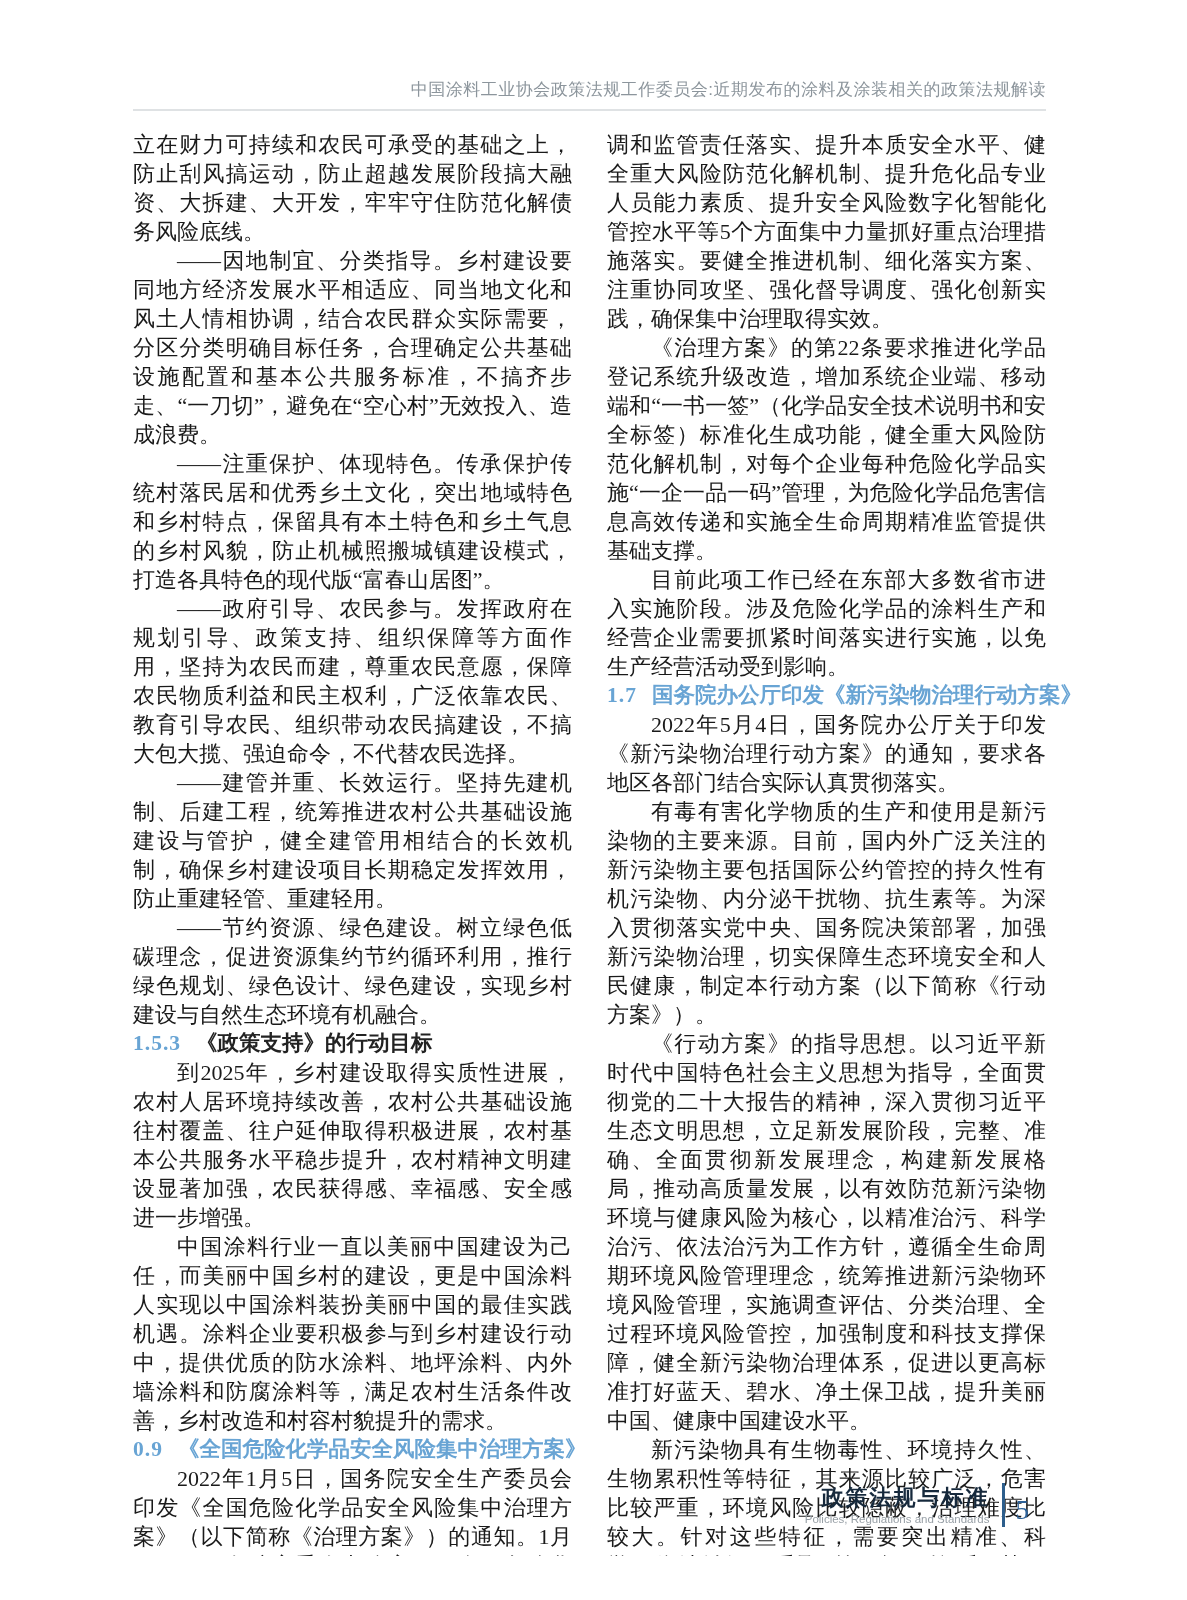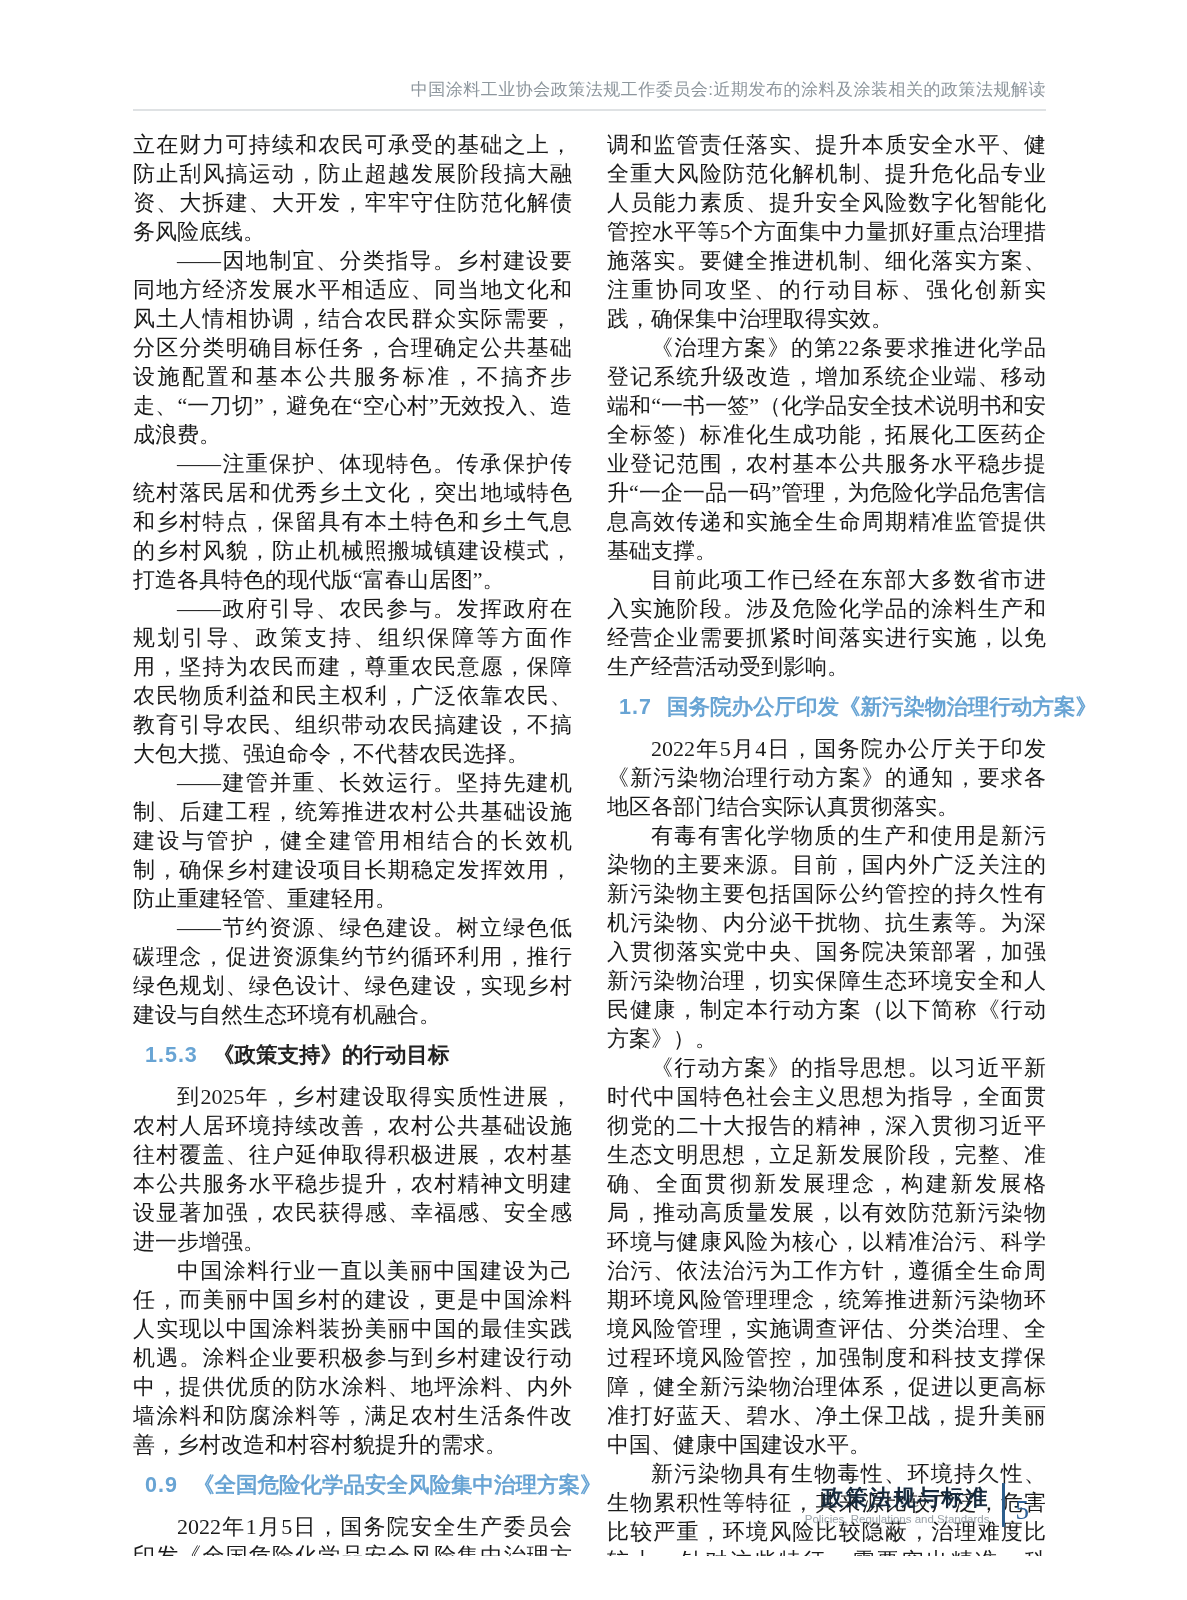--- a/index.html
+++ b/index.html
@@ -52,22 +52,22 @@
     font-size: 22px;
     line-height: 29px;
     color: #1a1a1a;
     text-align: justify;
     text-justify: inter-character;
     text-indent: 2em;
     word-break: break-all;
   }
   .col p.p-noindent { text-indent: 0; }
   .col h3 {
-    margin: 12px;
-    font-family: Liberation Sans, sans-serif;
+    margin: 0;
+    font-family: Liberation Serif, serif;
     font-size: 21.5px;
     line-height: 29px;
     font-weight: bold;
     white-space: nowrap;
   }
   .col h3 .h-num {
     color: #68A4D4;
     margin-right: 0.7em;
     letter-spacing: 1px;
   }
@@ -127,22 +127,22 @@
         <p>——政府引导、农民参与。发挥政府在规划引导、政策支持、组织保障等方面作用，坚持为农民而建，尊重农民意愿，保障农民物质利益和民主权利，广泛依靠农民、教育引导农民、组织带动农民搞建设，不搞大包大揽、强迫命令，不代替农民选择。</p>
         <p>——建管并重、长效运行。坚持先建机制、后建工程，统筹推进农村公共基础设施建设与管护，健全建管用相结合的长效机制，确保乡村建设项目长期稳定发挥效用，防止重建轻管、重建轻用。</p>
         <p>——节约资源、绿色建设。树立绿色低碳理念，促进资源集约节约循环利用，推行绿色规划、绿色设计、绿色建设，实现乡村建设与自然生态环境有机融合。</p>
         <h3 class="h3"><span class="h-num">1.5.3</span><span class="h-title">《政策支持》的行动目标</span></h3>
         <p>到2025年，乡村建设取得实质性进展，农村人居环境持续改善，农村公共基础设施往村覆盖、往户延伸取得积极进展，农村基本公共服务水平稳步提升，农村精神文明建设显著加强，农民获得感、幸福感、安全感进一步增强。</p>
         <p>中国涂料行业一直以美丽中国建设为己任，而美丽中国乡村的建设，更是中国涂料人实现以中国涂料装扮美丽中国的最佳实践机遇。涂料企业要积极参与到乡村建设行动中，提供优质的防水涂料、地坪涂料、内外墙涂料和防腐涂料等，满足农村生活条件改善，乡村改造和村容村貌提升的需求。</p>
         <h3 class="h2"><span class="h-num">0.9</span><span class="h-title">《全国危险化学品安全风险集中治理方案》</span></h3>
         <p>2022年1月5日，国务院安全生产委员会印发《全国危险化学品安全风险集中治理方案》（以下简称《治理方案》）的通知。1月13日，国务院安委会办公室召开全国危险化学品安全风险集中治理方案视频推进会，深入贯彻落实习近平总书记关于安全生产重要指示精神，安排全国危险化学品安全风险集中治理工作，部署岁末年初重点工作，推动2022年危化品安全生产各项重点任务落地见效。</p>
       </div>
     <div class="col" id="col-right">
-        <p class="p-noindent">调和监管责任落实、提升本质安全水平、健全重大风险防范化解机制、提升危化品专业人员能力素质、提升安全风险数字化智能化管控水平等5个方面集中力量抓好重点治理措施落实。要健全推进机制、细化落实方案、注重协同攻坚、的行动目标、强化创新实践，确保集中治理取得实效。</p>
-        <p>《治理方案》的第22条要求推进化学品登记系统升级改造，增加系统企业端、移动端和“一书一签”（化学品安全技术说明书和安全标签）标准化生成功能，拓展化工医药企业登记范围，农村基本公共服务水平稳步提升“一企一品一码”管理，为危险化学品危害信息高效传递和实施全生命周期精准监管提供基础支撑。</p>
+        <p class="p-noindent">调和监管责任落实、提升本质安全水平、健全重大风险防范化解机制、提升危化品专业人员能力素质、提升安全风险数字化智能化管控水平等5个方面集中力量抓好重点治理措施落实。要健全推进机制、细化落实方案、注重协同攻坚、强化督导调度、强化创新实践，确保集中治理取得实效。</p>
+        <p>《治理方案》的第22条要求推进化学品登记系统升级改造，增加系统企业端、移动端和“一书一签”（化学品安全技术说明书和安全标签）标准化生成功能，健全重大风险防范化解机制，对每个企业每种危险化学品实施“一企一品一码”管理，为危险化学品危害信息高效传递和实施全生命周期精准监管提供基础支撑。</p>
         <p>目前此项工作已经在东部大多数省市进入实施阶段。涉及危险化学品的涂料生产和经营企业需要抓紧时间落实进行实施，以免生产经营活动受到影响。</p>
         <h3 class="h2"><span class="h-num">1.7</span><span class="h-title">国务院办公厅印发《新污染物治理行动方案》</span></h3>
         <p>2022年5月4日，国务院办公厅关于印发《新污染物治理行动方案》的通知，要求各地区各部门结合实际认真贯彻落实。</p>
         <p>有毒有害化学物质的生产和使用是新污染物的主要来源。目前，国内外广泛关注的新污染物主要包括国际公约管控的持久性有机污染物、内分泌干扰物、抗生素等。为深入贯彻落实党中央、国务院决策部署，加强新污染物治理，切实保障生态环境安全和人民健康，制定本行动方案（以下简称《行动方案》）。</p>
         <p>《行动方案》的指导思想。以习近平新时代中国特色社会主义思想为指导，全面贯彻党的二十大报告的精神，深入贯彻习近平生态文明思想，立足新发展阶段，完整、准确、全面贯彻新发展理念，构建新发展格局，推动高质量发展，以有效防范新污染物环境与健康风险为核心，以精准治污、科学治污、依法治污为工作方针，遵循全生命周期环境风险管理理念，统筹推进新污染物环境风险管理，实施调查评估、分类治理、全过程环境风险管控，加强制度和科技支撑保障，健全新污染物治理体系，促进以更高标准打好蓝天、碧水、净土保卫战，提升美丽中国、健康中国建设水平。</p>
         <p>新污染物具有生物毒性、环境持久性、生物累积性等特征，其来源比较广泛，危害比较严重，环境风险比较隐蔽，治理难度比较大。针对这些特征，需要突出精准、科学、依法治污，采取“筛、评、控”和“禁、减、治”的总体工作思路。即：通过开展化学物质环境风险筛查和评估，精准筛评出需要重点管控的新污染物，科学制定并依法实施全过程环境风险管控措施，包括对生产使用的源头禁限、过程减排、末端治理。</p>
       </div>
   </div>
 
   <div class="footer">

